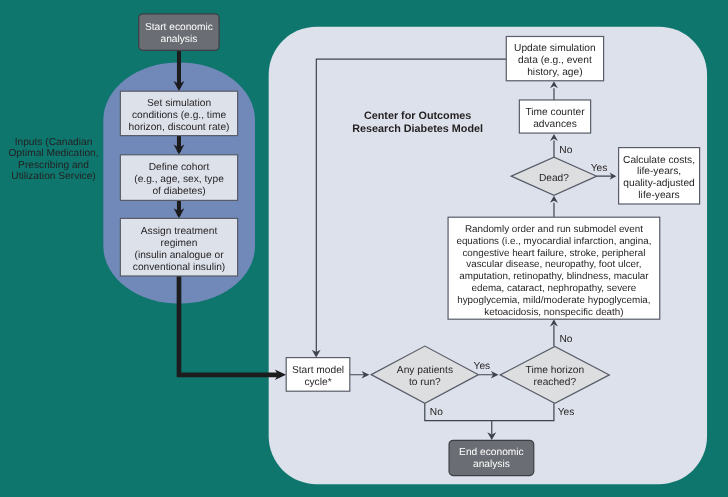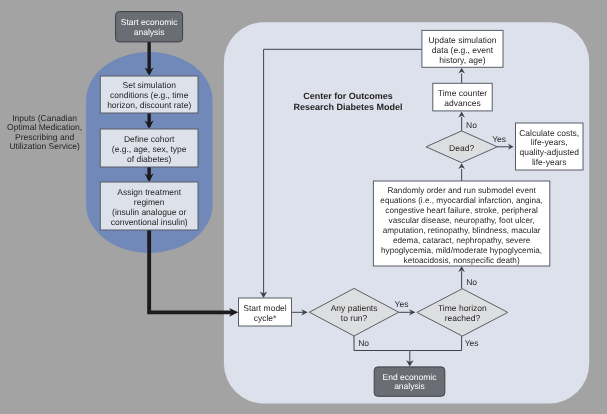--- a/index.html
+++ b/index.html
@@ -1,19 +1,19 @@
 <!DOCTYPE html>
 <html><head>
 <meta charset="utf-8">
 <title>Center for Outcomes Research Diabetes Model flow chart</title>
 <style>
   html,body{margin:0;padding:0;background:#ffffff;}
   body{width:607px;height:414px;overflow:hidden;font-family:"Liberation Sans",sans-serif;
        -webkit-font-smoothing:antialiased;text-rendering:geometricPrecision;}
-  #stage{position:relative;width:607px;height:414px;background:#a3a3a3;}
+  #stage{position:relative;width:607px;height:414px;background:#0f766e;}
   #flow{position:absolute;left:0;top:0;width:607px;height:414px;display:block;
         transform:translateZ(0);}
   svg text{font-family:"Liberation Sans",sans-serif;fill:#231f20;
         -webkit-font-smoothing:antialiased;text-rendering:geometricPrecision;
         paint-order:stroke fill;}
   .t{font-size:8.5px;}
   .ts{font-size:8.2px;}
   .tw{font-size:8.5px;fill:#ffffff;}
   .title{font-size:9px;font-weight:bold;fill:#231f20;}
   .lbl{font-size:8.5px;fill:#231f20;}

